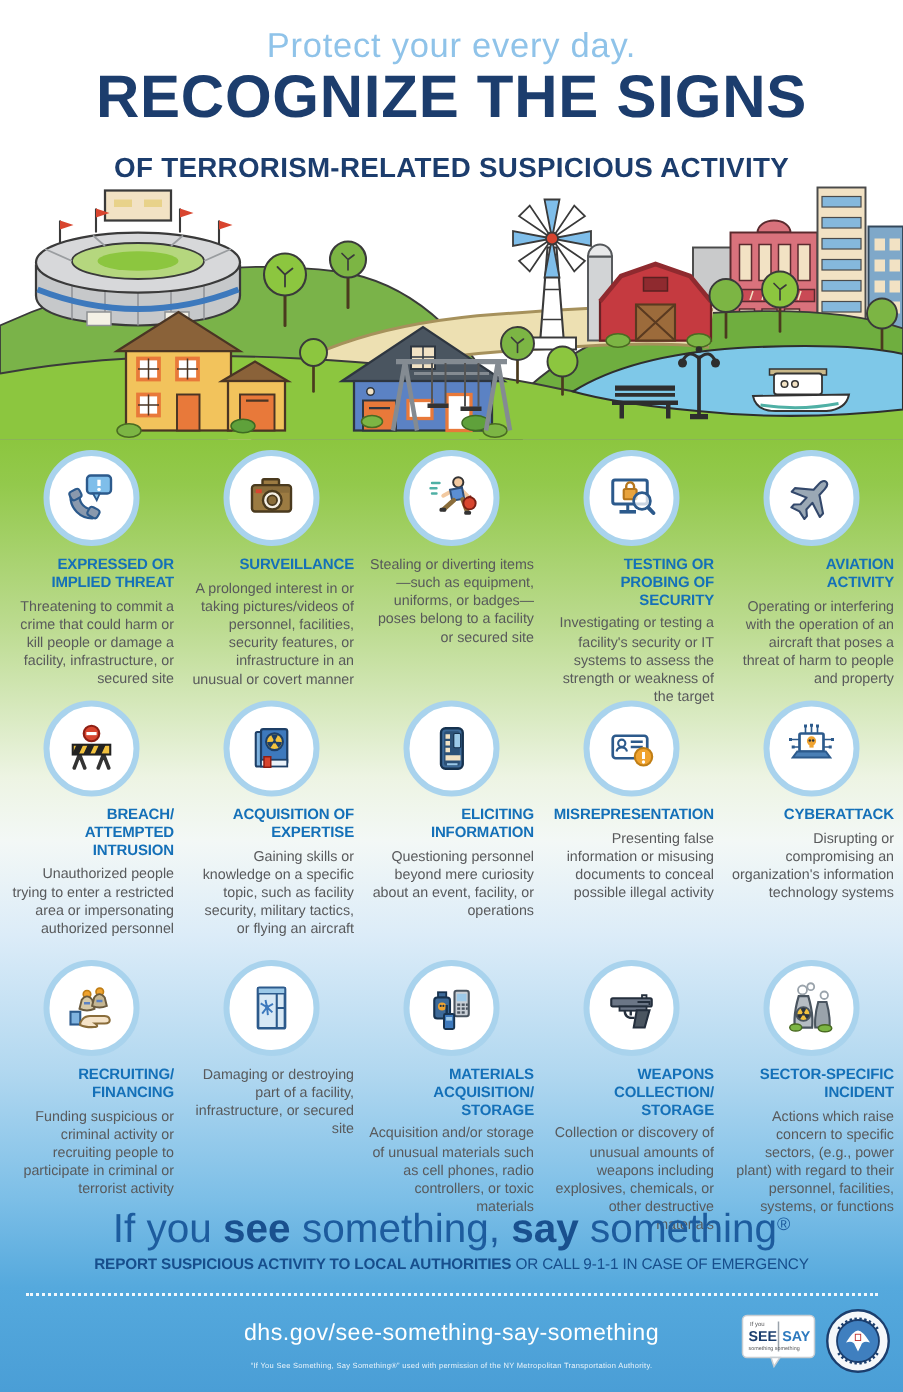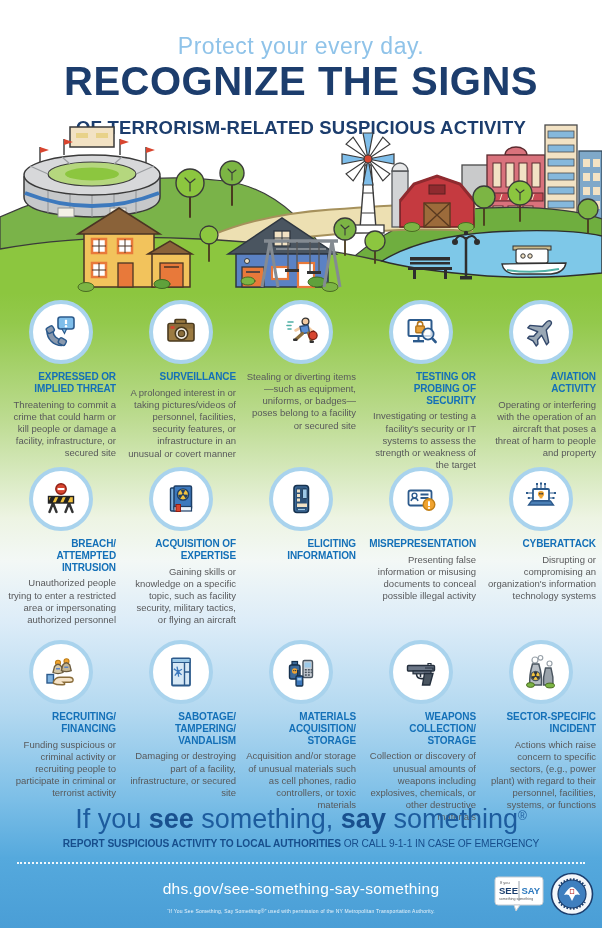--- a/index.html
+++ b/index.html
@@ -1,18 +1,18 @@
 <!DOCTYPE html>
 <html><head>
 <meta charset="utf-8">
 <style>
   html,body{margin:0;padding:0}
   body{width:602px;height:928px;position:relative;overflow:hidden;background:#fff;
        font-family:"Liberation Sans",sans-serif;-webkit-font-smoothing:antialiased}
-  .header{position:absolute;top:16px;left:0;width:602px;height:121px;background:#fff;text-align:center}
+  .header{position:absolute;top:0;left:0;width:602px;height:121px;background:#fff;text-align:center}
   .tagline{margin:0;padding-top:17px;font-size:23px;font-weight:400;color:#8FC3E9;letter-spacing:.5px}
   .title{margin:1px 0 0;font-size:40px;font-weight:800;color:#1C3D6D;letter-spacing:.5px;line-height:1.0}
   .subtitle{margin:16px 0 0;font-size:18.5px;font-weight:700;color:#1C3D6D;letter-spacing:.2px}
   .scene{position:absolute;top:121px;left:0}
   .lower{position:absolute;top:293px;left:0;width:602px;height:635px;
     background:linear-gradient(180deg,#8CC63F 0px,#93C94C 30px,#BCDB90 125px,#EDF4E3 225px,
       #F3F8F6 268px,#DCECF8 330px,#B2D8F0 420px,#7DBFE7 505px,#55A9DD 565px,#4A9ED6 635px)}
   .grid{display:grid;grid-template-columns:repeat(5,120px);grid-template-rows:167px 173px 158px;
         justify-content:center;padding-top:7px}
   .cell{width:120px;box-sizing:border-box;padding:0 5px;text-align:right}
@@ -356,20 +356,21 @@
           <rect x="19.5" y="8" width="4.6" height="9.5" rx="0.8" fill="#9CC9E8" stroke="#16324F" stroke-width="0.8"></rect>
           <rect x="14" y="8.5" width="3" height="3" fill="#F2E2C4"></rect>
           <rect x="14" y="13" width="3" height="3" fill="#F2E2C4"></rect>
           <rect x="14" y="17.5" width="3" height="3" fill="#F2E2C4"></rect>
           <rect x="14" y="22.5" width="10" height="3.5" fill="#F2E2C4"></rect>
           <path d="M15 28.5 h7" stroke="#9CC9E8" stroke-width="1.2"></path>
         </svg>
       </div>
       <h3 class="ctitle">ELICITING
 INFORMATION</h3>
+      <p class="cdesc">Questioning personnel beyond mere curiosity about an event, facility, or operations</p>
     </div>
 
     <div class="cell">
       <div class="circle">
         <svg width="36" height="36" viewBox="0 0 36 36">
           <rect x="5.5" y="9.5" width="23" height="15" rx="2" fill="#FFF" stroke="#2C5A8C" stroke-width="1.8"></rect>
           <circle cx="11.5" cy="14.5" r="2.4" fill="none" stroke="#2C5A8C" stroke-width="1.4"></circle>
           <path d="M8 20 a3.6 3.6 0 0 1 7 0" fill="none" stroke="#2C5A8C" stroke-width="1.4"></path>
           <path d="M17.5 13.5 h8 M17.5 17 h8" stroke="#2C5A8C" stroke-width="1.8"></path>
           <circle cx="26" cy="23.5" r="5.8" fill="#F0A32F" stroke="#C07E15" stroke-width="1.4"></circle>
@@ -428,23 +429,20 @@
     <div class="cell">
       <div class="circle">
         <svg width="36" height="36" viewBox="0 0 36 36">
           <rect x="9" y="4.5" width="18" height="27" rx="1" fill="#D7E8F5" stroke="#2C5A8C" stroke-width="1.8"></rect>
           <rect x="9" y="4.5" width="18" height="4" fill="#9CC9E8" stroke="#2C5A8C" stroke-width="1"></rect>
           <path d="M21.5 8.5 V31.5 M21.5 18 H27" stroke="#2C5A8C" stroke-width="1.4"></path>
           <path d="M15 17.5 l-4.2 -2.6 M15 17.5 l4 -2.2 M15 17.5 l-3.2 4.2 M15 17.5 l3.6 3.4 M15 17.5 l-1 -4.8 M15 17.5 l.6 5.2" stroke="#3D79BD" stroke-width="1.3"></path>
           <polygon points="15,15.7 16.6,17.2 15.4,18.9 13.6,17.7" fill="#3D79BD"></polygon>
         </svg>
       </div>
-      <h3 class="ctitle">SABOTAGE/
-TAMPERING/
-VANDALISM</h3>
       <p class="cdesc">Damaging or destroying part of a facility, infrastructure, or secured site</p>
     </div>
 
     <div class="cell">
       <div class="circle">
         <svg width="36" height="36" viewBox="0 0 36 36">
           <rect x="9" y="7.5" width="5.5" height="3.5" fill="#3D6A99" stroke="#16324F" stroke-width="1.2"></rect>
           <rect x="6.5" y="11" width="10.5" height="14" rx="2" fill="#3D6A99" stroke="#16324F" stroke-width="1.4"></rect>
           <circle cx="11.7" cy="17" r="2.7" fill="#F0A32F"></circle>
           <circle cx="10.8" cy="16.6" r="0.7" fill="#16324F"></circle>

